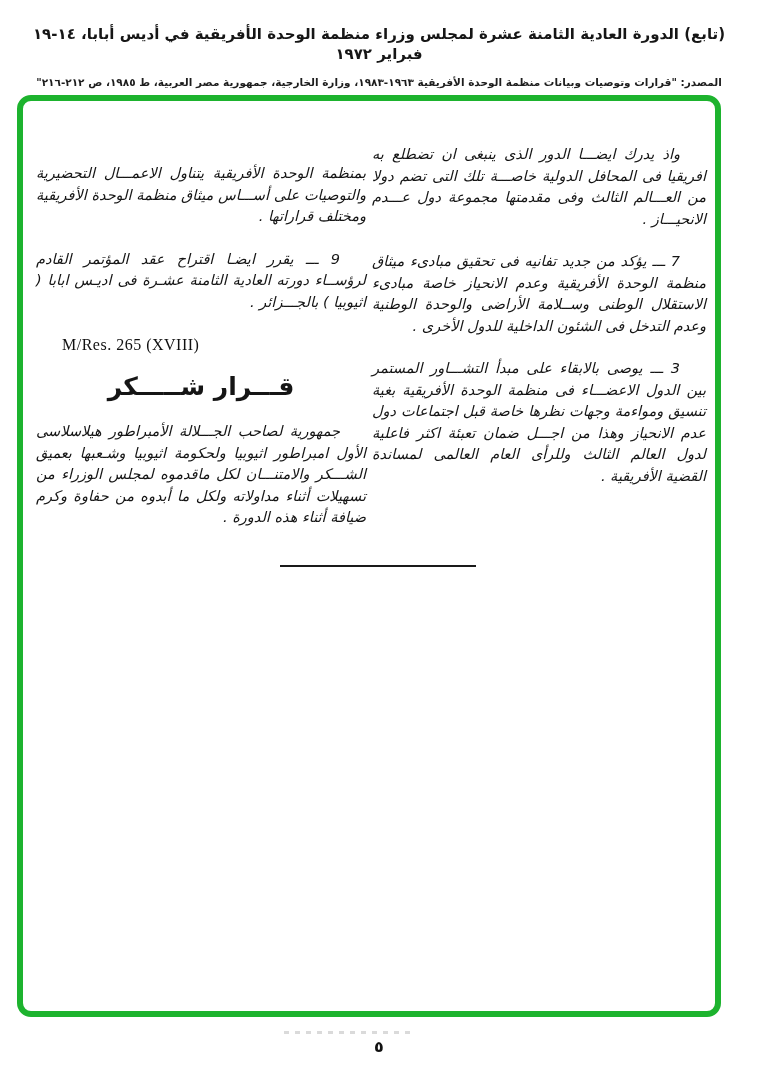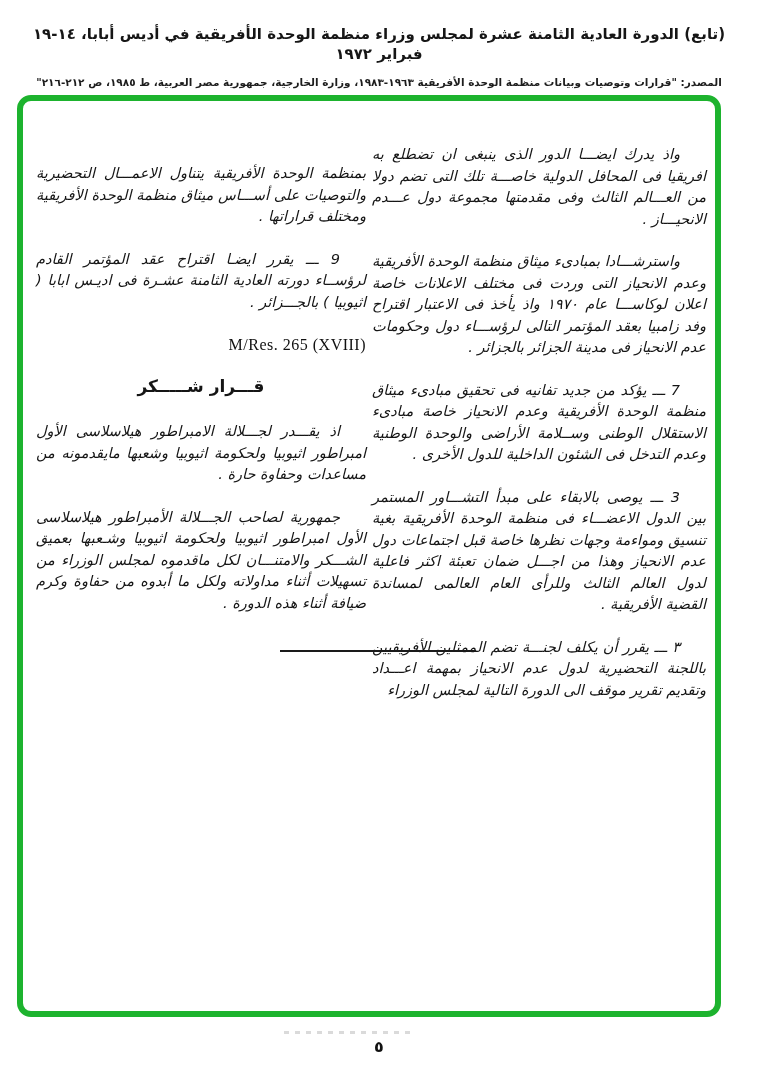--- a/index.html
+++ b/index.html
@@ -40,30 +40,30 @@
     font-size:14.5px;
     line-height:21.5px;
     color:#151515;
   }
   .col p { margin:16px 0 21px 0;font-style:italic; }
   .col p.indent { text-indent:26px; }
   .col-right { top:27px;  right:9px;  width:334px; }
   .col-left  { top:46px;  left:13px;  width:330px; }
   
   .res-ref {
-    direction:ltr; text-align:right;
+    direction:ltr; text-align:left;
     font-family:"Liberation Serif", "DejaVu Serif", serif;
     font-size:16px; letter-spacing:0.5px;
     margin:6px 0 20px 26px;
     color:#111;
   }
   .res-title {
     text-align:center;
     font-weight:bold;
-    font-size:17px;
+    font-size:25px;
     letter-spacing:1px;
     margin:0 0 24px 0;
   }
   
   .rule {
     width:196px; height:2px;
     background:#1a1a1a;
     margin-top:36px;
     margin-left:auto;
     margin-right:-110px; 
@@ -89,32 +89,29 @@
 
   <div class="header">
     <div class="header-title">(تابع) الدورة العادية الثامنة عشرة لمجلس وزراء منظمة الوحدة الأفريقية في أديس أبابا، ١٤-١٩ فبراير ١٩٧٢</div>
     <div class="header-source">المصدر: "قرارات وتوصيات وبيانات منظمة الوحدة الأفريقية ١٩٦٣-١٩٨٣، وزارة الخارجية، جمهورية مصر العربية، ط ١٩٨٥، ص ٢١٢-٢١٦"</div>
   </div>
 
   <div class="doc-box" style="border-color: rgb(29, 179, 46);">
 
     <div class="col col-right">
       <p class="indent">واذ يدرك ايضـــا الدور الذى ينبغى ان تضطلع به افريقيا فى المحافل الدولية خاصـــة تلك التى تضم دولا من العـــالم الثالث وفى مقدمتها مجموعة دول عـــدم الانحيـــاز .</p>
-      <p class="indent">واسترشـــادا بمبادىء ميثاق منظمة الوحدة الأفريقية وعدم الانحياز التى وردت فى مختلف الاعلانات خاصة اعلان لوكاســـا عام ١٩٧٠ واذ يأخذ فى الاعتبار اقتراح وفد زامبيا بعقد المؤتمر التالى لرؤســـاء دول وحكومات عدم الانحياز فى مدينة الجزائر بالجزائر .</p>
       <p class="indent">7 ـــ يؤكد من جديد تفانيه فى تحقيق مبادىء ميثاق منظمة الوحدة الأفريقية وعدم الانحياز خاصة مبادىء الاستقلال الوطنى وســلامة الأراضى والوحدة الوطنية وعدم التدخل فى الشئون الداخلية للدول الأخرى .</p>
       <p class="indent">3 ـــ يوصى بالابقاء على مبدأ التشـــاور المستمر بين الدول الاعضـــاء فى منظمة الوحدة الأفريقية بغية تنسيق ومواءمة وجهات نظرها خاصة قبل اجتماعات دول عدم الانحياز وهذا من اجـــل ضمان تعبئة اكثر فاعلية لدول العالم الثالث وللرأى العام العالمى لمساندة القضية الأفريقية .</p>
-      <p class="indent">٣ ـــ يقرر أن يكلف لجنـــة تضم الممثلين الأفريقيين باللجنة التحضيرية لدول عدم الانحياز بمهمة اعـــداد وتقديم تقرير موقف الى الدورة التالية لمجلس الوزراء</p>
     </div>
 
     <div class="col col-left">
       <p>بمنظمة الوحدة الأفريقية يتناول الاعمـــال التحضيرية والتوصيات على أســـاس ميثاق منظمة الوحدة الأفريقية ومختلف قراراتها .</p>
       <p class="indent">9 ـــ يقرر ايضـا اقتراح عقد المؤتمر القادم لرؤســاء دورته العادية الثامنة عشـرة فى اديـس ابابا ( اثيوبيا ) بالجـــزائر .</p>
       <div class="res-ref">M/Res. 265 (XVIII)</div>
       <div class="res-title">قـــرار شـــــكر</div>
-      <p class="indent">اذ يقـــدر لجـــلالة الامبراطور هيلاسلاسى الأول امبراطور اثيوبيا ولحكومة اثيوبيا وشعبها مايقدمونه من مساعدات وحفاوة حارة .</p>
       <p class="indent">جمهورية لصاحب الجـــلالة الأمبراطور هيلاسلاسى الأول امبراطور اثيوبيا ولحكومة اثيوبيا وشـعبها بعميق الشـــكر والامتنـــان لكل ماقدموه لمجلس الوزراء من تسهيلات أثناء مداولاته ولكل ما أبدوه من حفاوة وكرم ضيافة أثناء هذه الدورة .</p>
       <div class="rule"></div>
     </div>
 
   </div>
 
   <div class="scan-artifact"></div>
   <div class="page-number">٥</div>
 
 </div>

